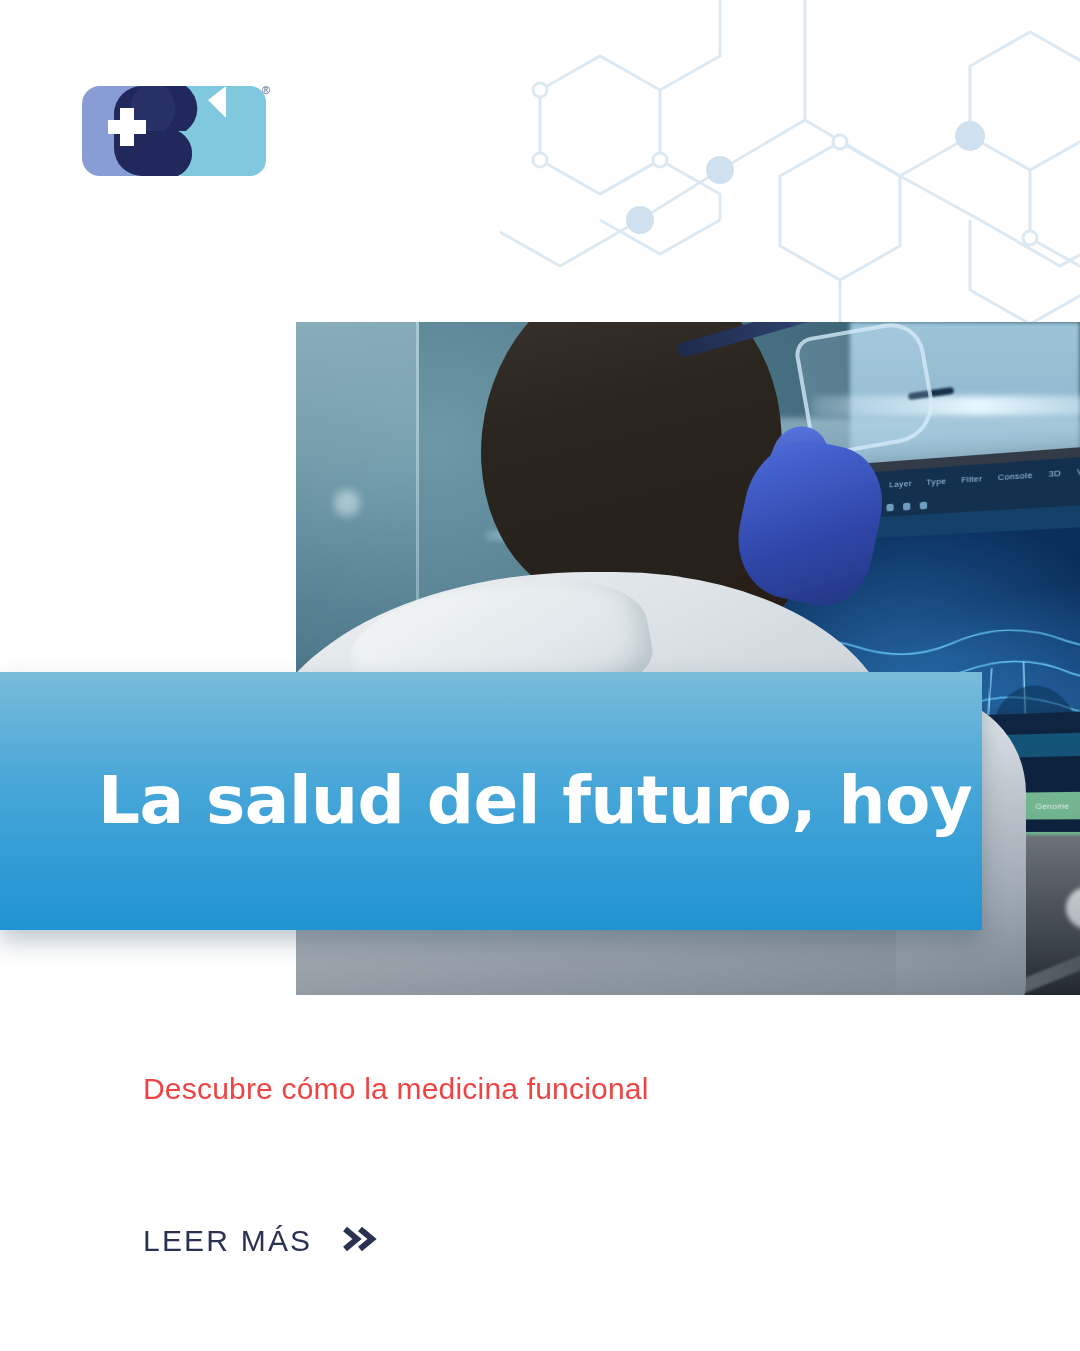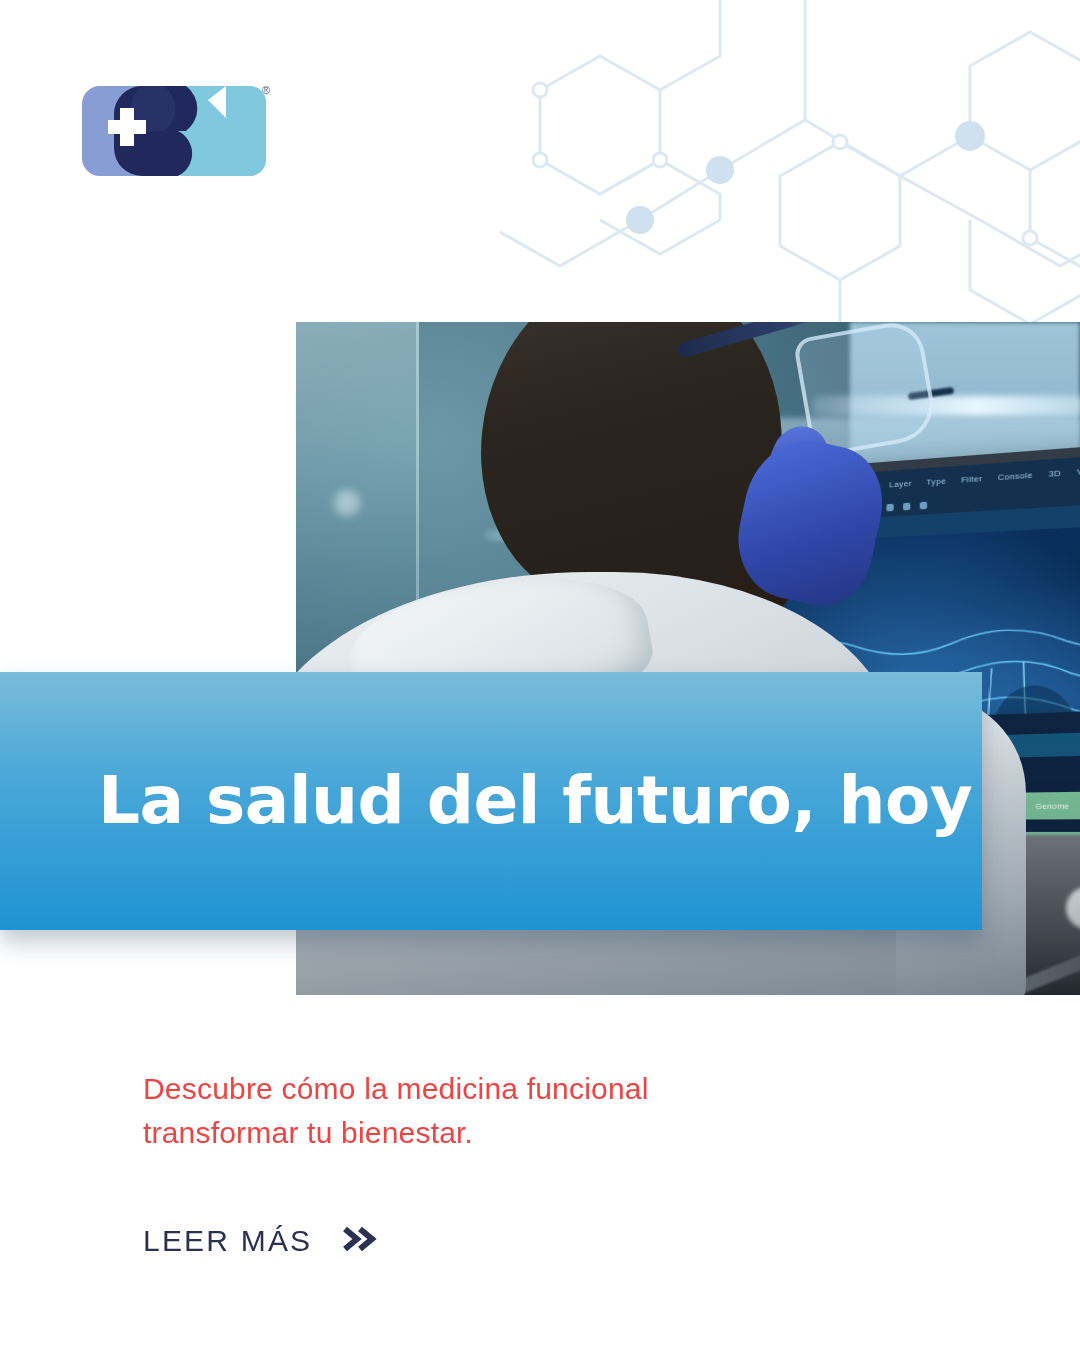--- a/index.html
+++ b/index.html
@@ -538,21 +538,20 @@
       <div class="photo-shade"></div>
     </div>
   </div>
 
   <div class="banner">
     <h1 class="headline">La salud del futuro, hoy</h1>
   </div>
 
   <div class="body-copy">
     <div>Descubre cómo la medicina funcional</div>
-    <div>transformar tu bienestar.</div>
   </div>
 
   <a class="cta" href="#">
     <span class="cta-label">LEER MÁS</span>
     <span class="cta-chevrons">
       <svg width="40" height="30" viewBox="0 0 40 30" fill="none">
         <path d="M6 5 L18 15 L6 25" stroke="#2a3151" stroke-width="6" stroke-linecap="butt" stroke-linejoin="miter"></path>
         <path d="M21 5 L33 15 L21 25" stroke="#2a3151" stroke-width="6" stroke-linecap="butt" stroke-linejoin="miter"></path>
       </svg>
     </span>

